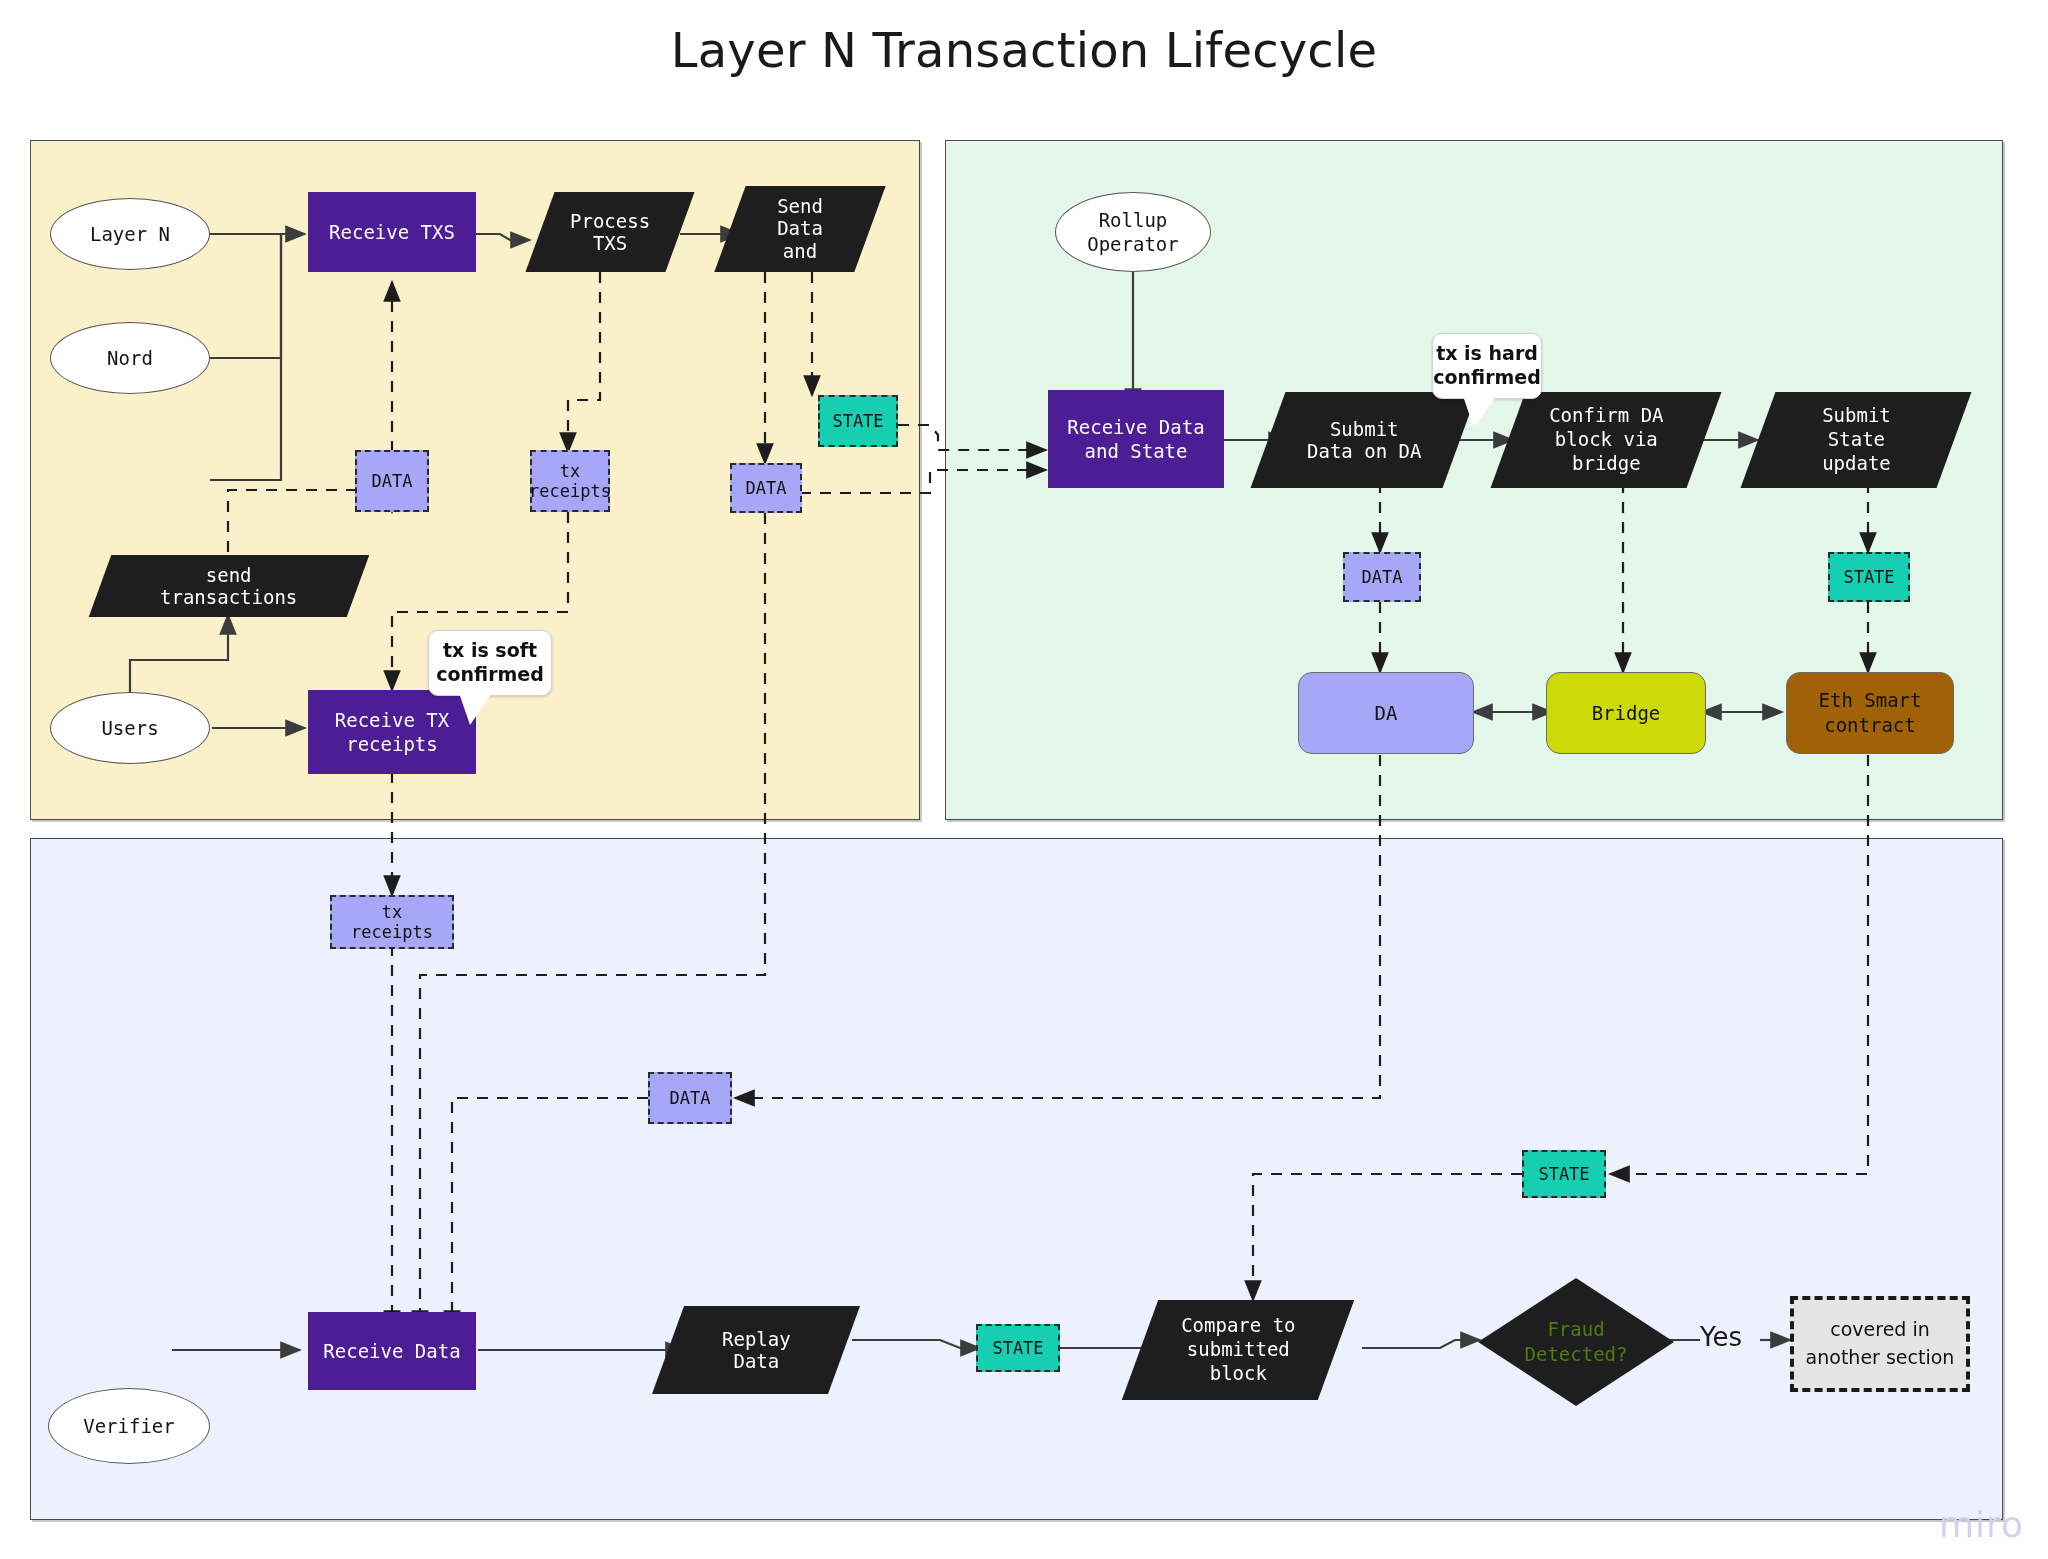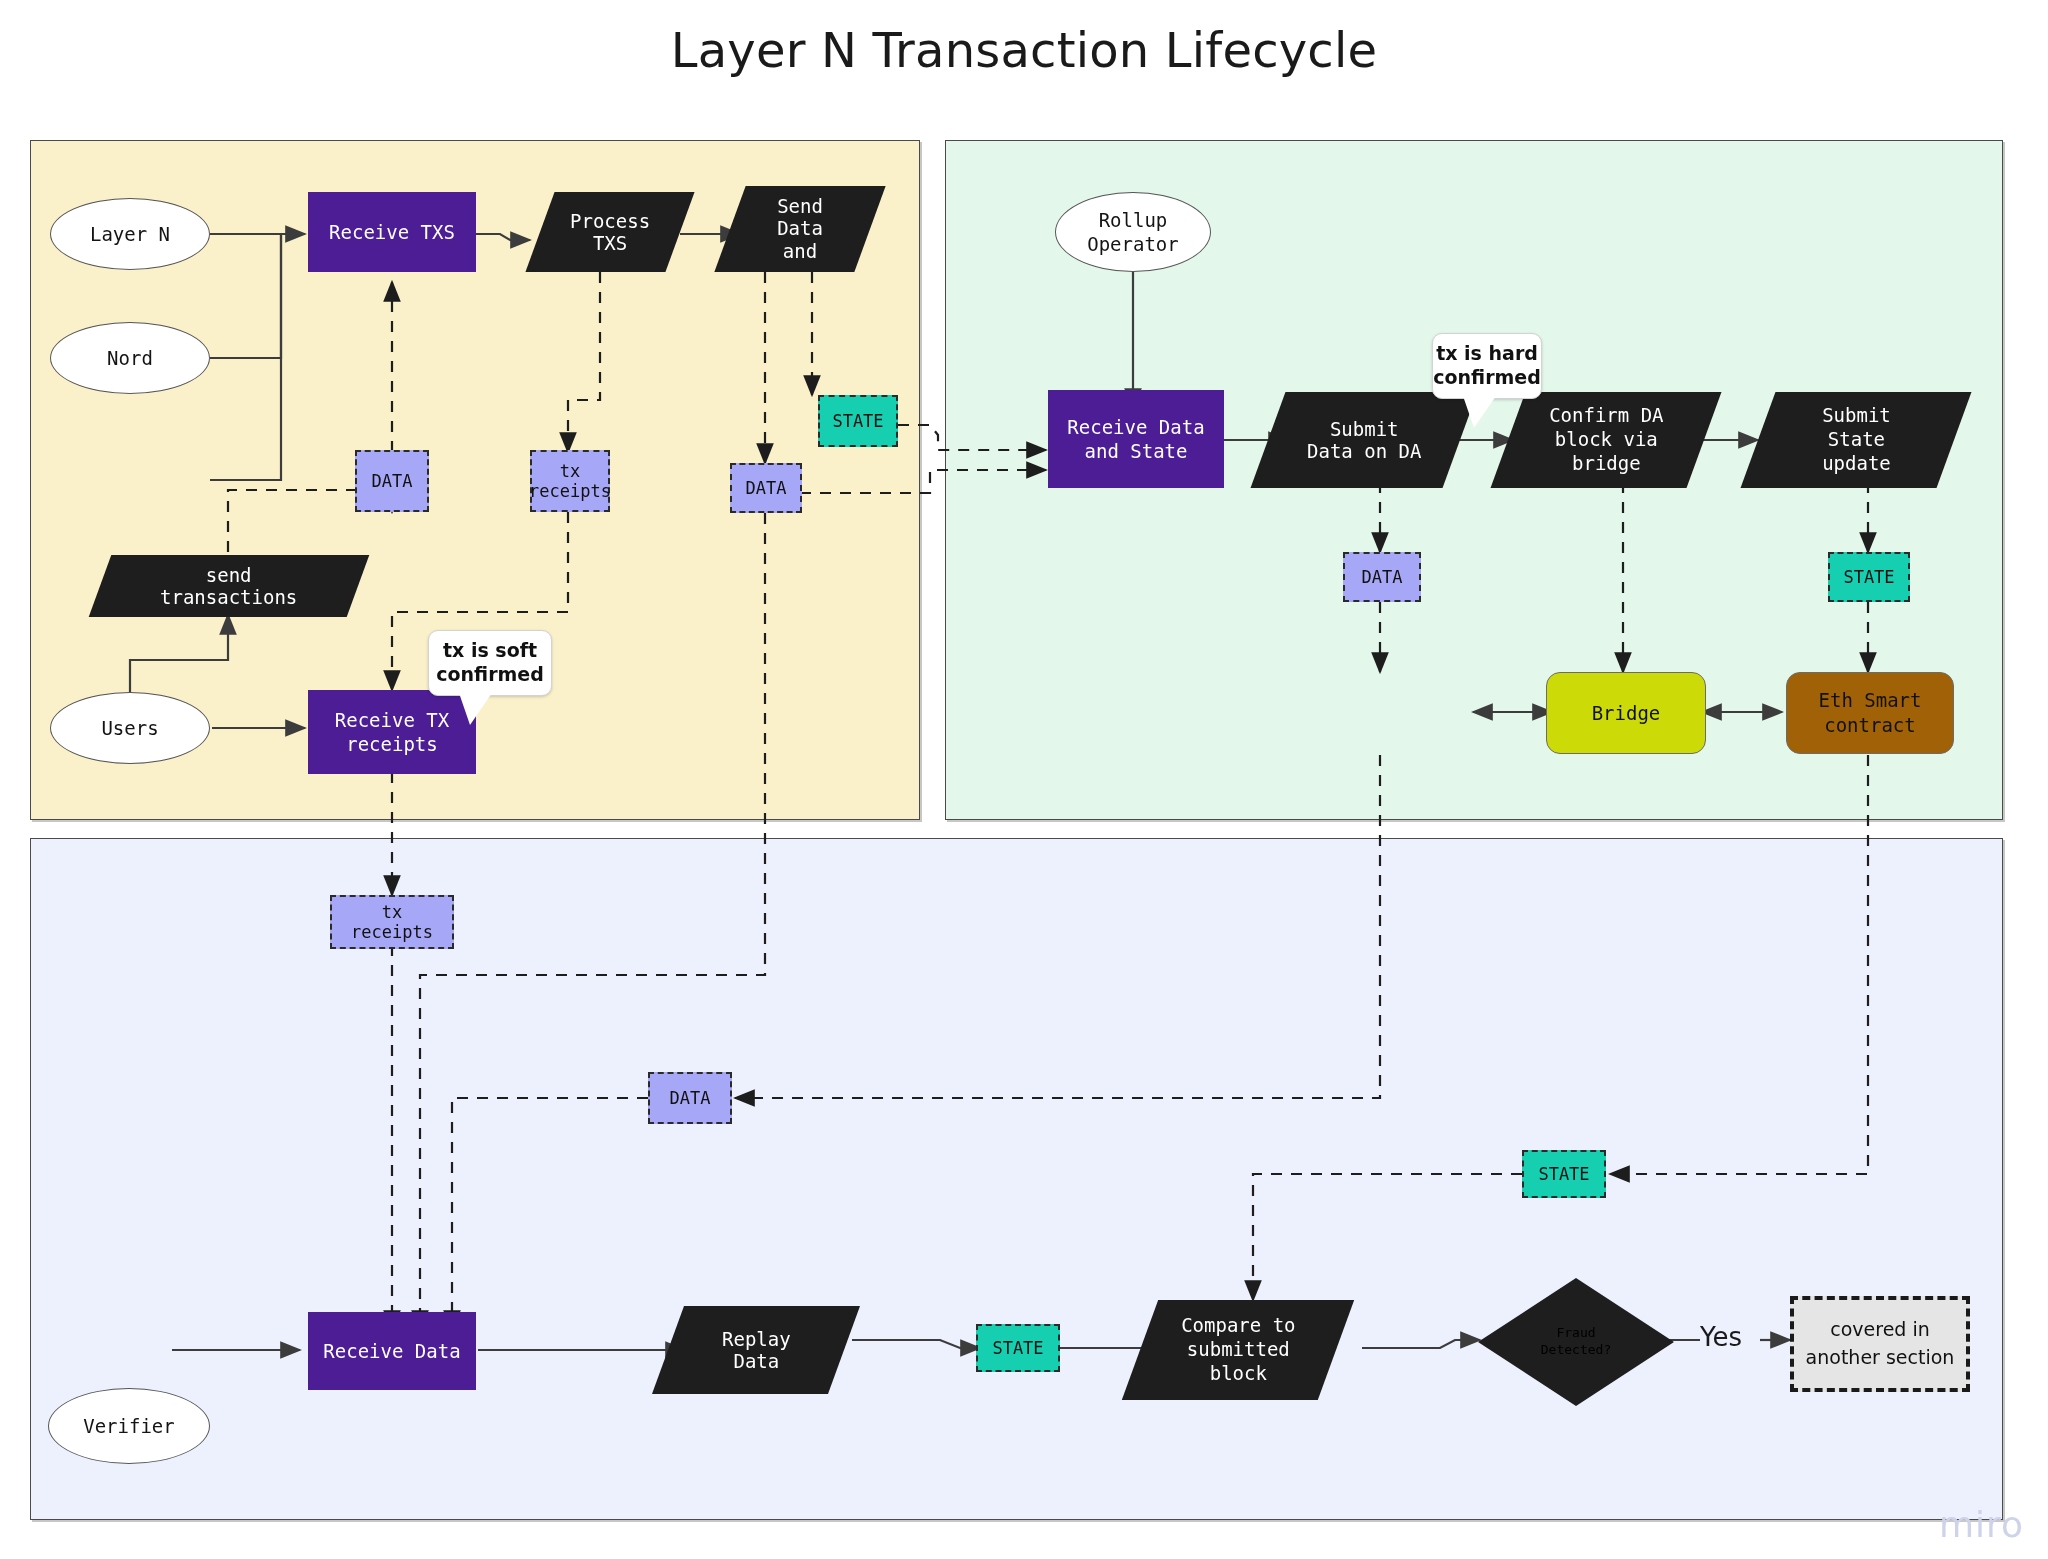--- a/index.html
+++ b/index.html
@@ -250,20 +250,23 @@
       </div>
   </div>
 
   <div class="tag tag-data z5" style="left:1343px;top:552px;width:78px;height:50px;">
     <span>DATA</span>
   </div>
   <div class="tag tag-state z5" style="left:1828px;top:552px;width:82px;height:50px;">
     <span>STATE</span>
   </div>
 
+  <div class="store store-da z5" style="left:1298px;top:672px;width:176px;height:82px;">
+    <span>DA</span>
+  </div>
   <div class="store store-bridge z5" style="left:1546px;top:672px;width:160px;height:82px;">
     <span>Bridge</span>
   </div>
   <div class="store store-eth z5" style="left:1786px;top:672px;width:168px;height:82px;white-space:pre;">
     <span style="white-space:pre;">Eth Smart
 contract</span>
   </div>
 
   <div class="callout" style="left:1432px;top:333px;width:110px;height:66px;white-space:pre;">
     <span style="white-space:pre;">tx is hard
@@ -304,21 +307,21 @@
         <span class="para-wrap" style="color:#fff;font-size:19px;white-space:pre;text-align:center;line-height:1.25;">Compare to
 submitted
 block</span>
       </div>
   </div>
 
   <div class="z5" style="position:absolute;left:1478px;top:1278px;width:196px;height:128px;">
     <div style="position:absolute;inset:0;background:#1e1e1e;
                 clip-path:polygon(50% 0,100% 50%,50% 100%,0 50%);"></div>
     <div style="position:absolute;inset:0;display:flex;align-items:center;justify-content:center;">
-      <span style="color:#000000;font-size:13px;white-space:pre;text-align:center;line-height:1.3;">Fraud
+      <span style="color:#4d7c0f;font-size:19px;white-space:pre;text-align:center;line-height:1.3;">Fraud
 Detected?</span>
     </div>
   </div>
 
   <div class="edgelabel z5" style="left:1700px;top:1322px;">
     <span>Yes</span>
   </div>
 
   <div class="dashbox z5" style="left:1790px;top:1296px;width:180px;height:96px;">
     <span>covered in another section</span>

